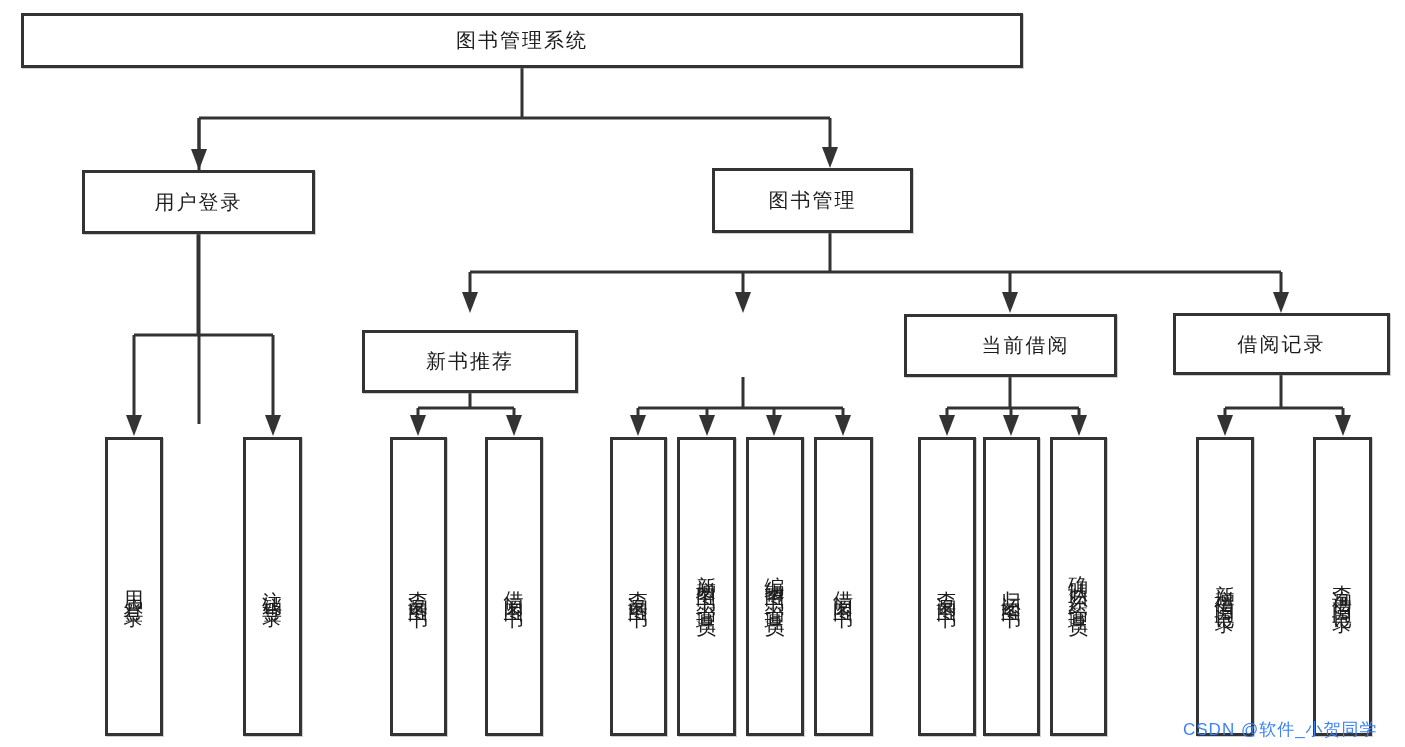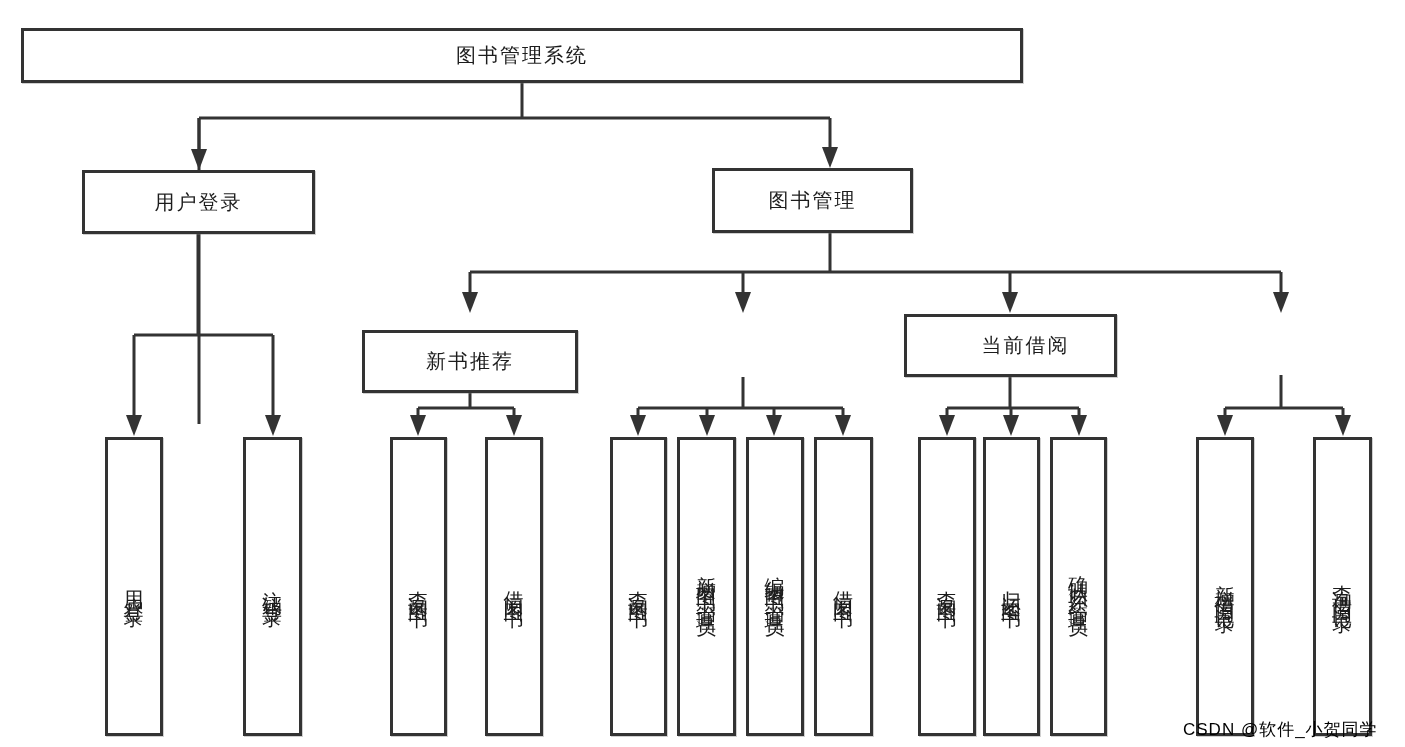--- a/index.html
+++ b/index.html
@@ -26,21 +26,21 @@
   }
   .leaf{
     writing-mode:vertical-rl;
     text-orientation:mixed;
     letter-spacing:6px;
     font-size:20px;
     line-height:1;
     padding:6px 0;
   }
   
-  #root-node{left:21px;top:13px;width:1002px;height:55px;margin-top:15px;}
+  #root-node{left:21px;top:13px;width:1002px;height:55px;}
   
   #n-user-login{left:82px;top:170px;width:233px;height:64px;}
   #n-book-mgmt{left:712px;top:168px;width:201px;height:65px;}
   
   #n-new-book{left:362px;top:330px;width:216px;height:63px;}
   #n-book-borrow{left:635px;top:314px;width:217px;height:63px;}
   #n-current-borrow{left:904px;top:314px;width:213px;height:63px;padding-left:30px;}
   #n-borrow-record{left:1173px;top:313px;width:217px;height:62px;}
   
   .leaf{top:437px;height:299px;}
@@ -54,21 +54,21 @@
   #l7{left:814px;width:59px;}
   #l8{left:918px;width:58px;}
   #l9{left:983px;width:57px;}
   #l10{left:1050px;width:57px;}
   #l11{left:1196px;width:58px;}
   #l12{left:1313px;width:59px;}
   .watermark{
     position:absolute;
     left:1183px;top:718px;
     font-size:17px;
-    color:#000000;
+    color:#3b82f6;
     letter-spacing:1px;
     white-space:nowrap;
     z-index:5;
   }
 </style>
 </head>
 <body>
 
 <div class="canvas">
 
@@ -127,20 +127,23 @@
   <div class="node" id="n-book-mgmt">
     <span>图书管理</span>
   </div>
 
   <div class="node" id="n-new-book">
     <span>新书推荐</span>
   </div>
   <div class="node" id="n-current-borrow">
     <span>当前借阅</span>
   </div>
+  <div class="node" id="n-borrow-record">
+    <span>借阅记录</span>
+  </div>
 
   <div class="node leaf" id="l0">用户登录</div>
   <div class="node leaf" id="l1">注销登录</div>
   <div class="node leaf" id="l2">查询图书</div>
   <div class="node leaf" id="l3">借阅图书</div>
   <div class="node leaf" id="l4">查询图书</div>
   <div class="node leaf" id="l5">新增图书（管理员）</div>
   <div class="node leaf" id="l6">编辑图书（管理员）</div>
   <div class="node leaf" id="l7">借阅图书</div>
   <div class="node leaf" id="l8">查询图书</div>

